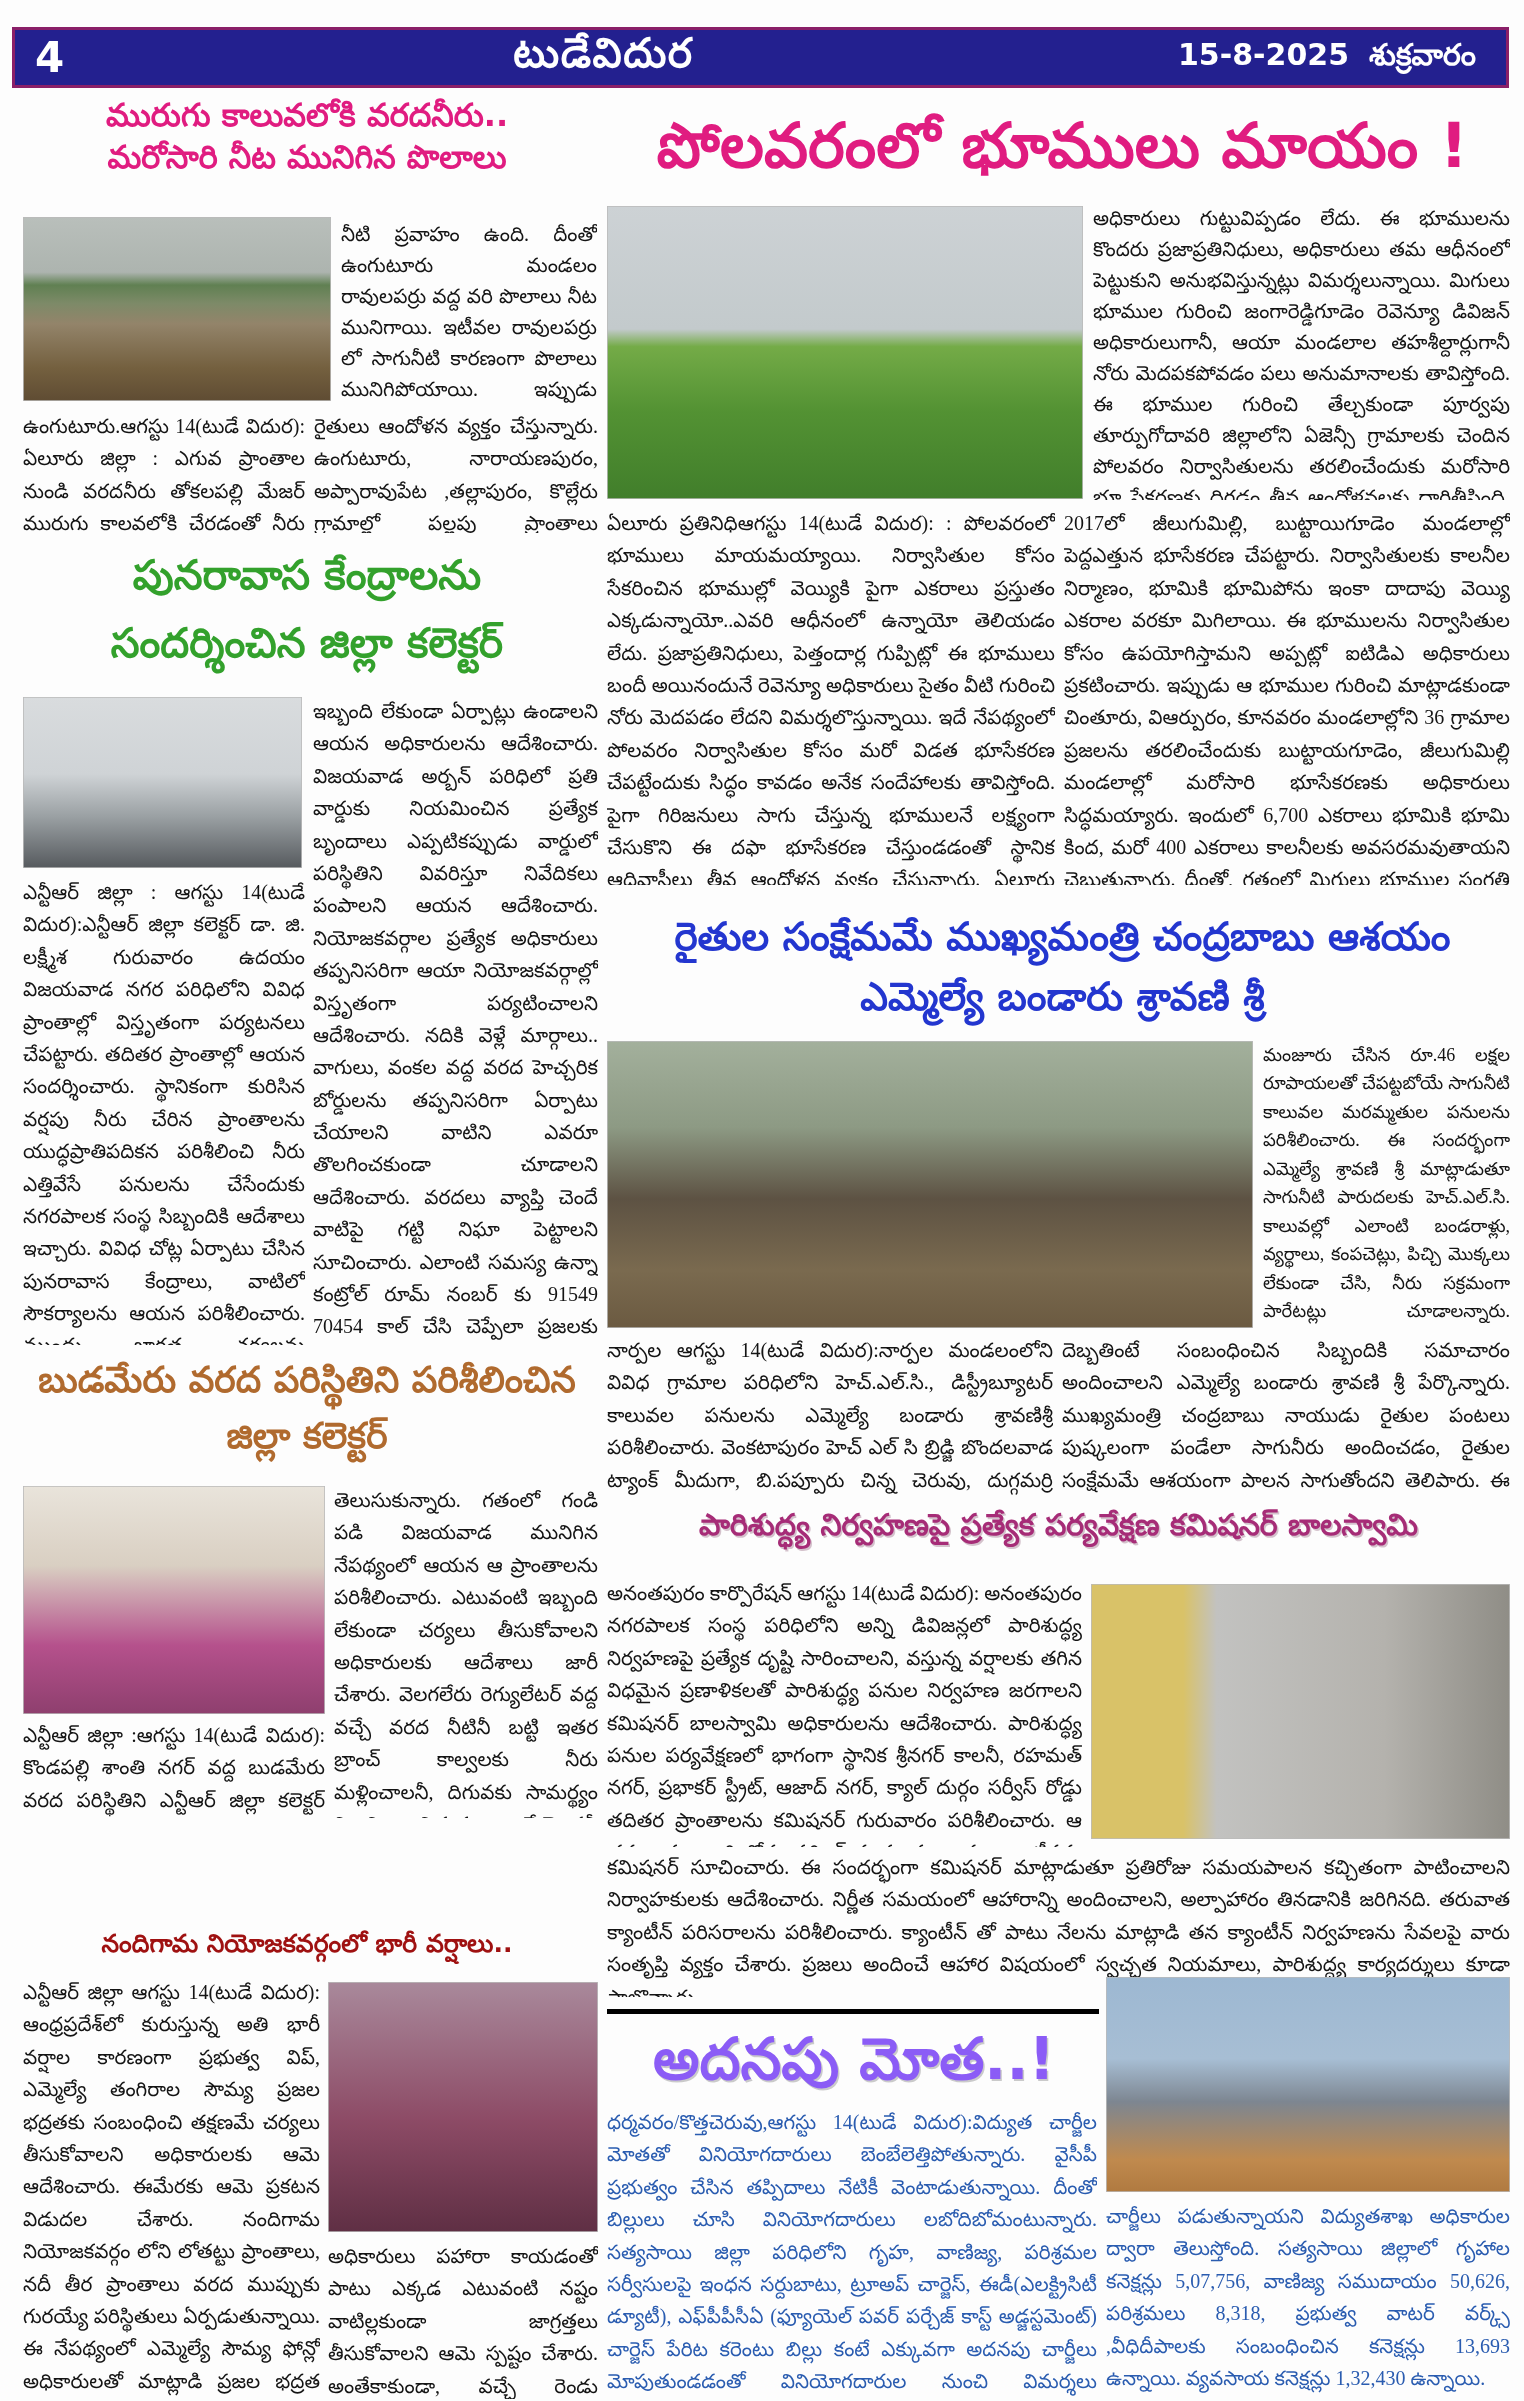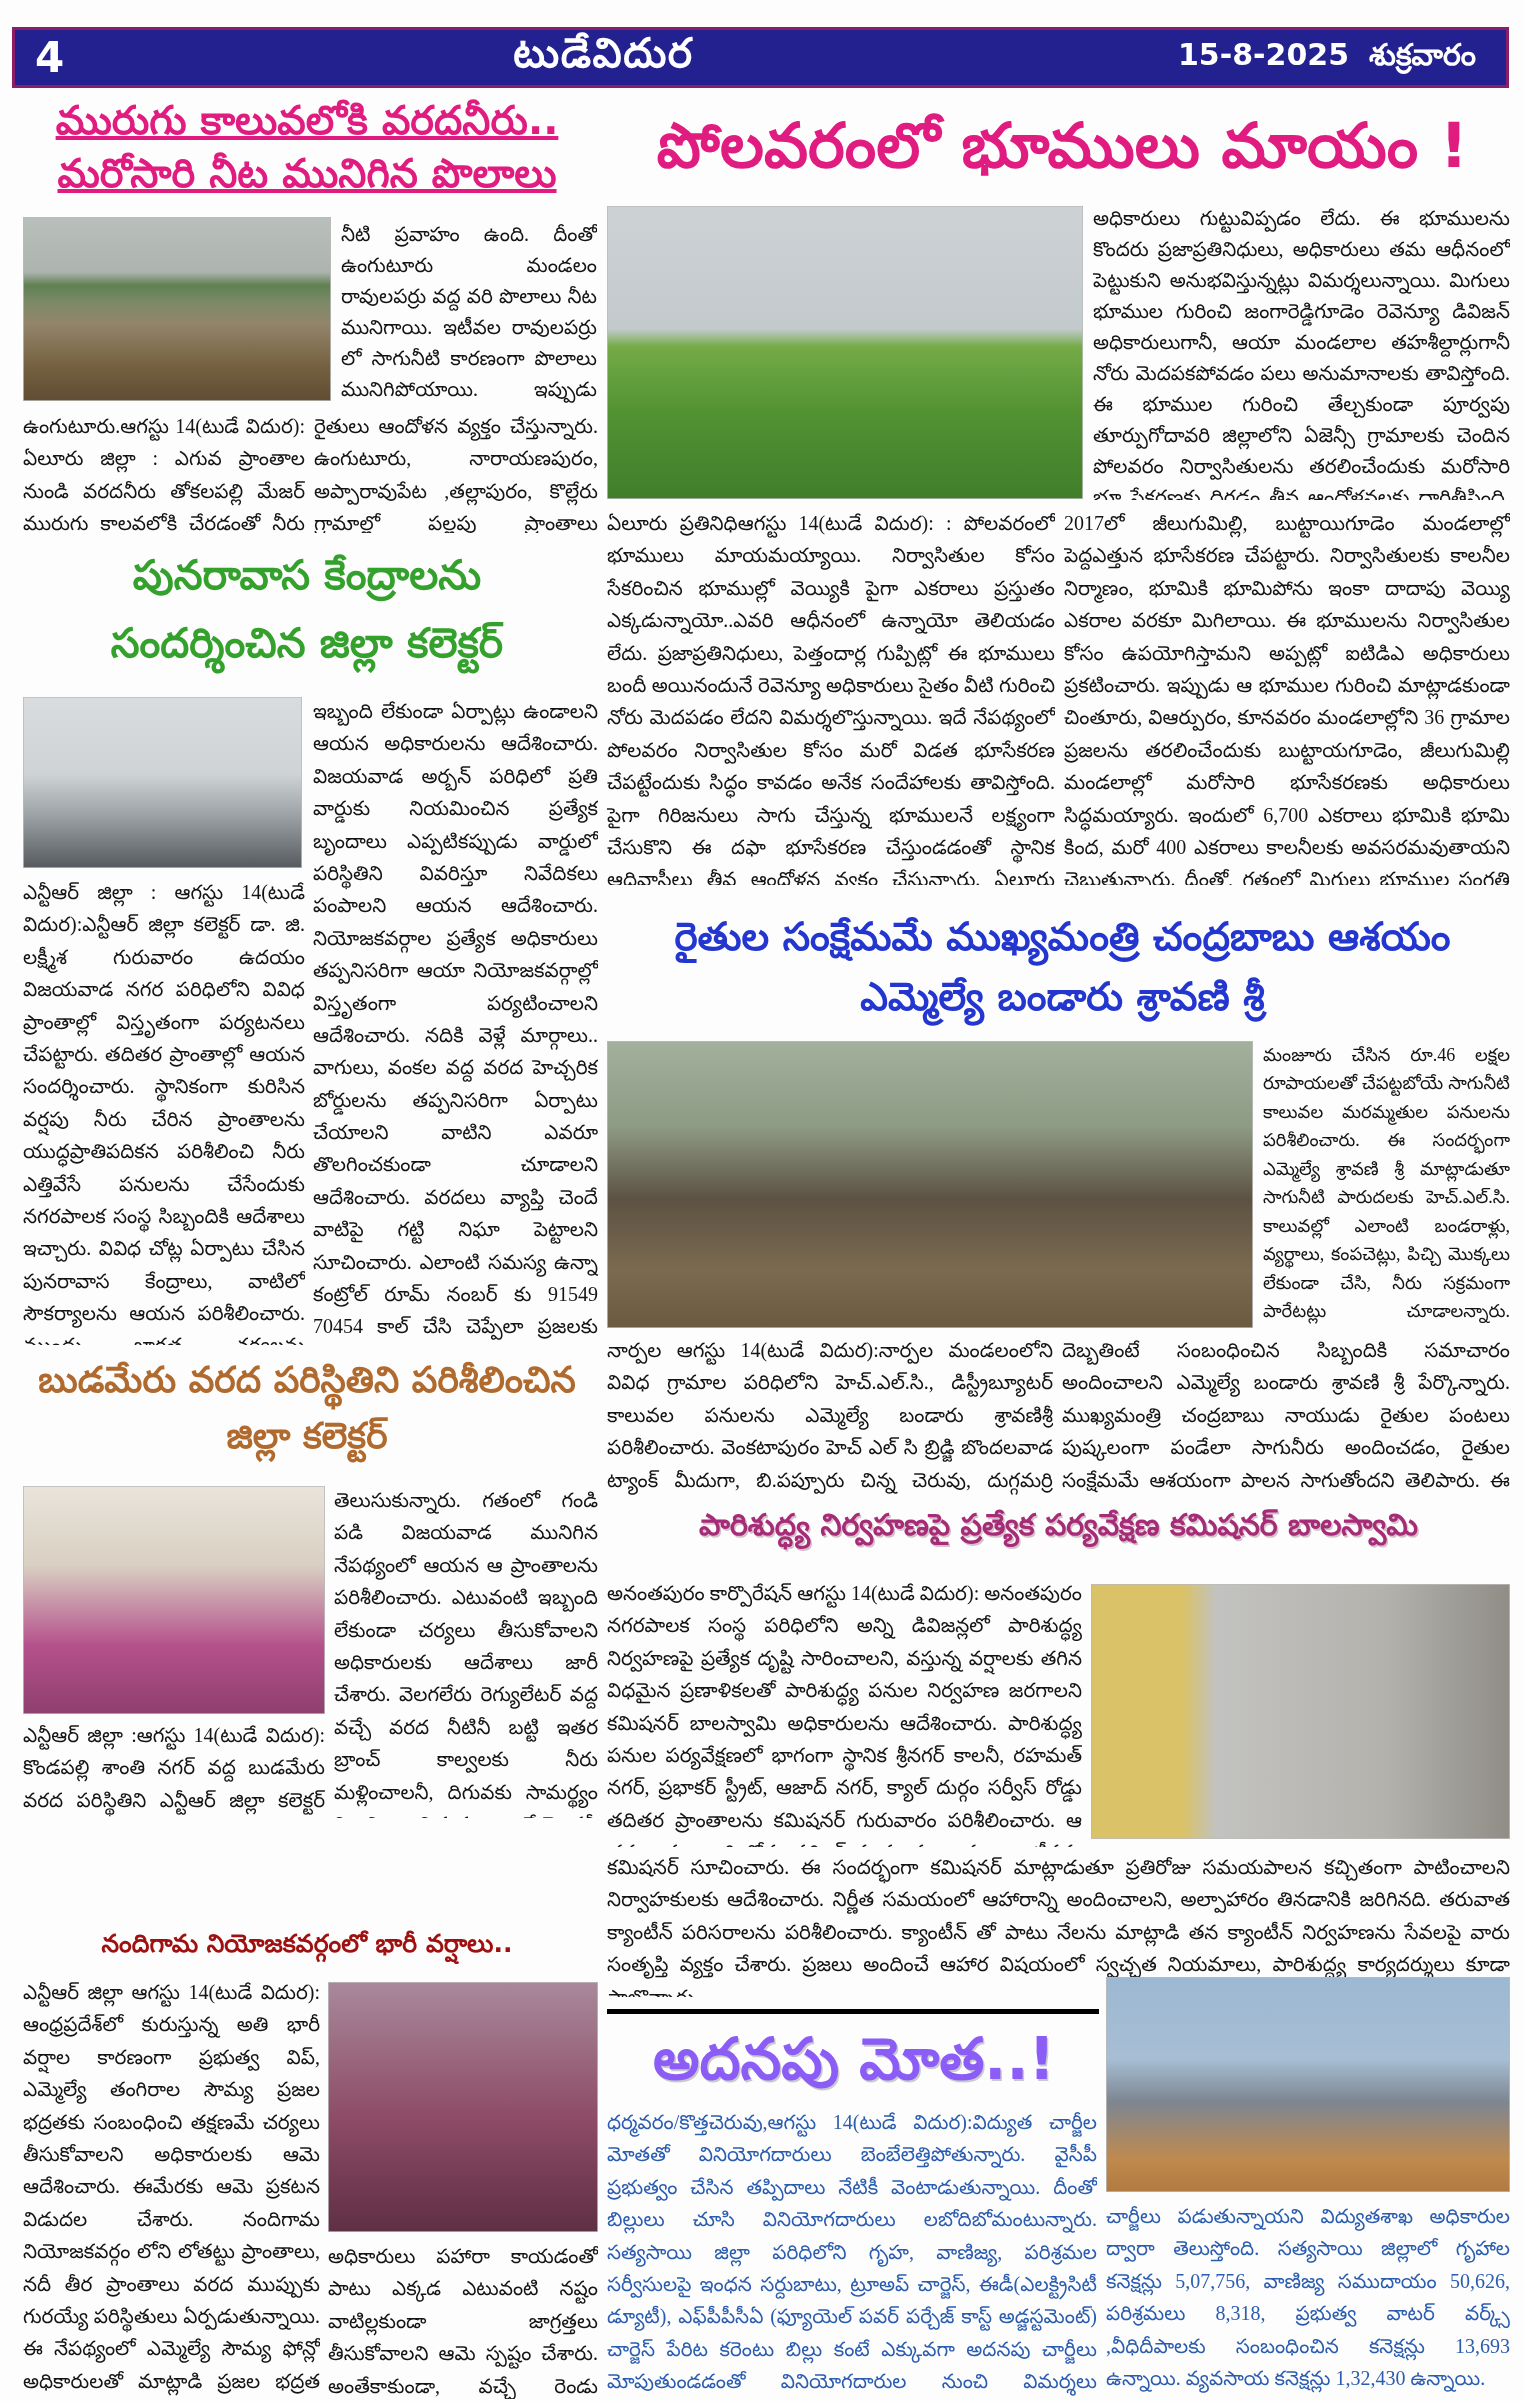--- a/index.html
+++ b/index.html
@@ -55,21 +55,21 @@
 
   <div class="abs masthead-bar">
     <div class="page-number">4</div>
     <div class="masthead-title">టుడేవిదుర</div>
     <div class="masthead-date">
       <span>15-8-2025</span>
       <span>శుక్రవారం</span>
     </div>
   </div>
 
-  <div class="abs headline hl-pink" style="left:30px;top:94px;width:554px;font-size:40px;text-decoration:underline;">
+  <div class="abs headline hl-pink" style="left:30px;top:94px;width:554px;font-size:32px;">
     <div>మురుగు కాలువలోకి వరదనీరు..</div>
     <div>మరోసారి నీట మునిగిన పొలాలు</div>
   </div>
   <div class="abs photo ph-flood" style="left:23px;top:217px;width:308px;height:184px;"></div>
   <div class="abs body-col" style="left:341px;top:219px;width:256px;height:184px;line-height:1.55;">నీటి ప్రవాహం ఉంది. దీంతో ఉంగుటూరు మండలం రావులపర్రు వద్ద వరి పొలాలు నీట మునిగాయి. ఇటీవల రావులపర్రు లో సాగునీటి కారణంగా పొలాలు మునిగిపోయాయి. ఇప్పుడు మరోసారి వరద కారణంగా పంట వరదపాలు కావడంతో</div>
   <div class="abs body-col" style="left:23px;top:410px;width:282px;height:123px;">ఉంగుటూరు.ఆగస్టు 14(టుడే విదుర): ఏలూరు జిల్లా : ఎగువ ప్రాంతాల నుండి వరదనీరు తోకలపల్లి మేజర్ మురుగు కాలవలోకి చేరడంతో నీరు ఉధృతంగా ప్రవహిస్తోంది. కాలువ గట్టును తాకుతూ</div>
   <div class="abs body-col" style="left:314px;top:410px;width:284px;height:123px;">రైతులు ఆందోళన వ్యక్తం చేస్తున్నారు. ఉంగుటూరు, నారాయణపురం, అప్పారావుపేట ,తల్లాపురం, కొల్లేరు గ్రామాల్లో పల్లపు ప్రాంతాలు జలమయం అయ్యాయి.</div>
 
   <div class="abs headline hl-green" style="left:30px;top:542px;width:554px;font-size:41px;line-height:1.65;">
     <div>పునరావాస కేంద్రాలను</div>

